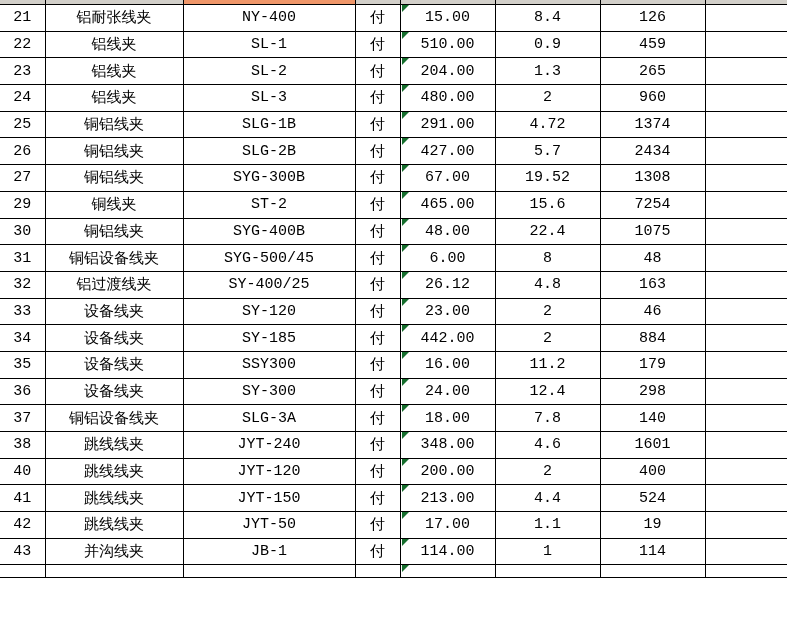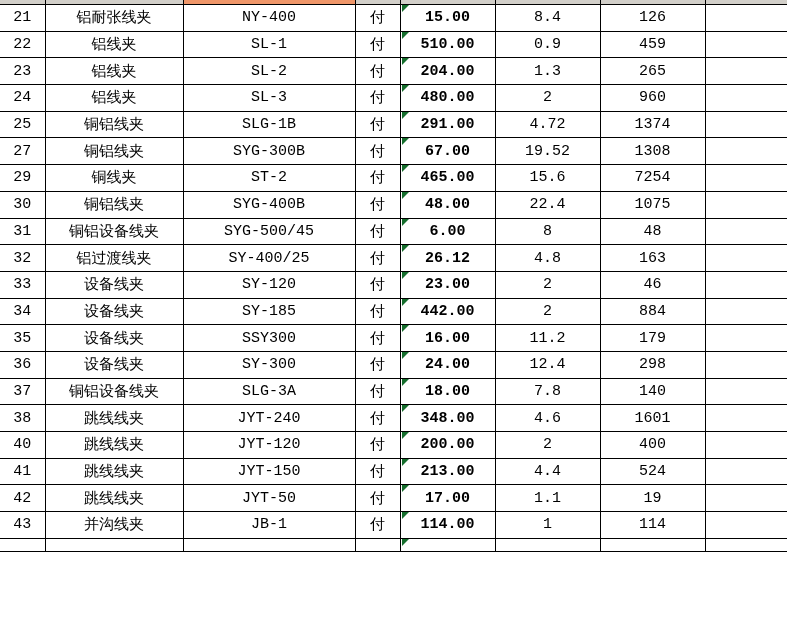--- a/index.html
+++ b/index.html
@@ -49,21 +49,20 @@
   }
   tr.partial-top td.cell-model-strip {
     background: #ef9669;
   }
   tr.partial-bottom td {
     height: 12px;
     background: #ffffff;
   }
   td.col-price-cell {
     position: relative;
-    font-weight: bold;
   }
   .tri {
     position: absolute;
     top: 0;
     left: 1px;
     width: 0;
     height: 0;
     border-top: 7px solid #156e2d;
     border-right: 7px solid transparent;
   }
@@ -139,20 +138,30 @@
           <td>25</td>
           <td>铜铝线夹</td>
           <td>SLG-1B</td>
           <td>付</td>
           <td class="col-price-cell"><span class="tri"></span><span>291.00</span></td>
           <td>4.72</td>
           <td>1374</td>
           <td></td>
         </tr>
         <tr>
+          <td>26</td>
+          <td>铜铝线夹</td>
+          <td>SLG-2B</td>
+          <td>付</td>
+          <td class="col-price-cell"><span class="tri"></span><span>427.00</span></td>
+          <td>5.7</td>
+          <td>2434</td>
+          <td></td>
+        </tr>
+        <tr>
           <td>27</td>
           <td>铜铝线夹</td>
           <td>SYG-300B</td>
           <td>付</td>
           <td class="col-price-cell"><span class="tri"></span><span>67.00</span></td>
           <td>19.52</td>
           <td>1308</td>
           <td></td>
         </tr>
         <tr>

